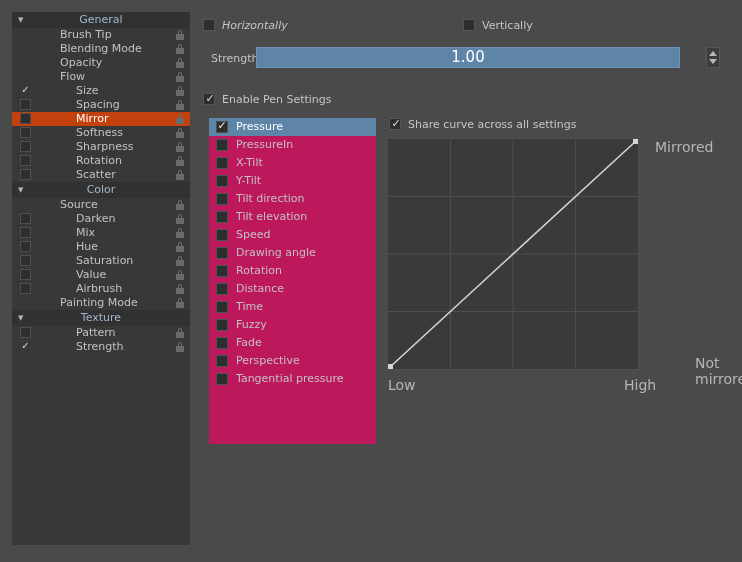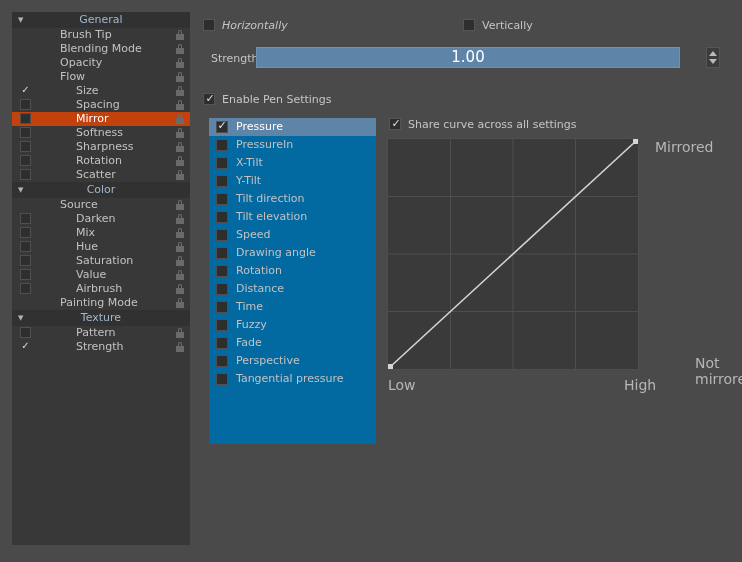--- a/index.html
+++ b/index.html
@@ -206,21 +206,21 @@
     border-top: 5px solid #b9b9b9;
   }
 
   
   #sensor-list {
     position: absolute;
     left: 11px;
     top: 118px;
     width: 167px;
     height: 326px;
-    background: #0369a1;
+    background: #be185d;
     overflow: hidden;
   }
   .sensor-row {
     height: 18px;
     line-height: 18px;
     position: relative;
     font-size: 11px;
     color: #c2c2c2;
   }
   .sensor-row.selected {

